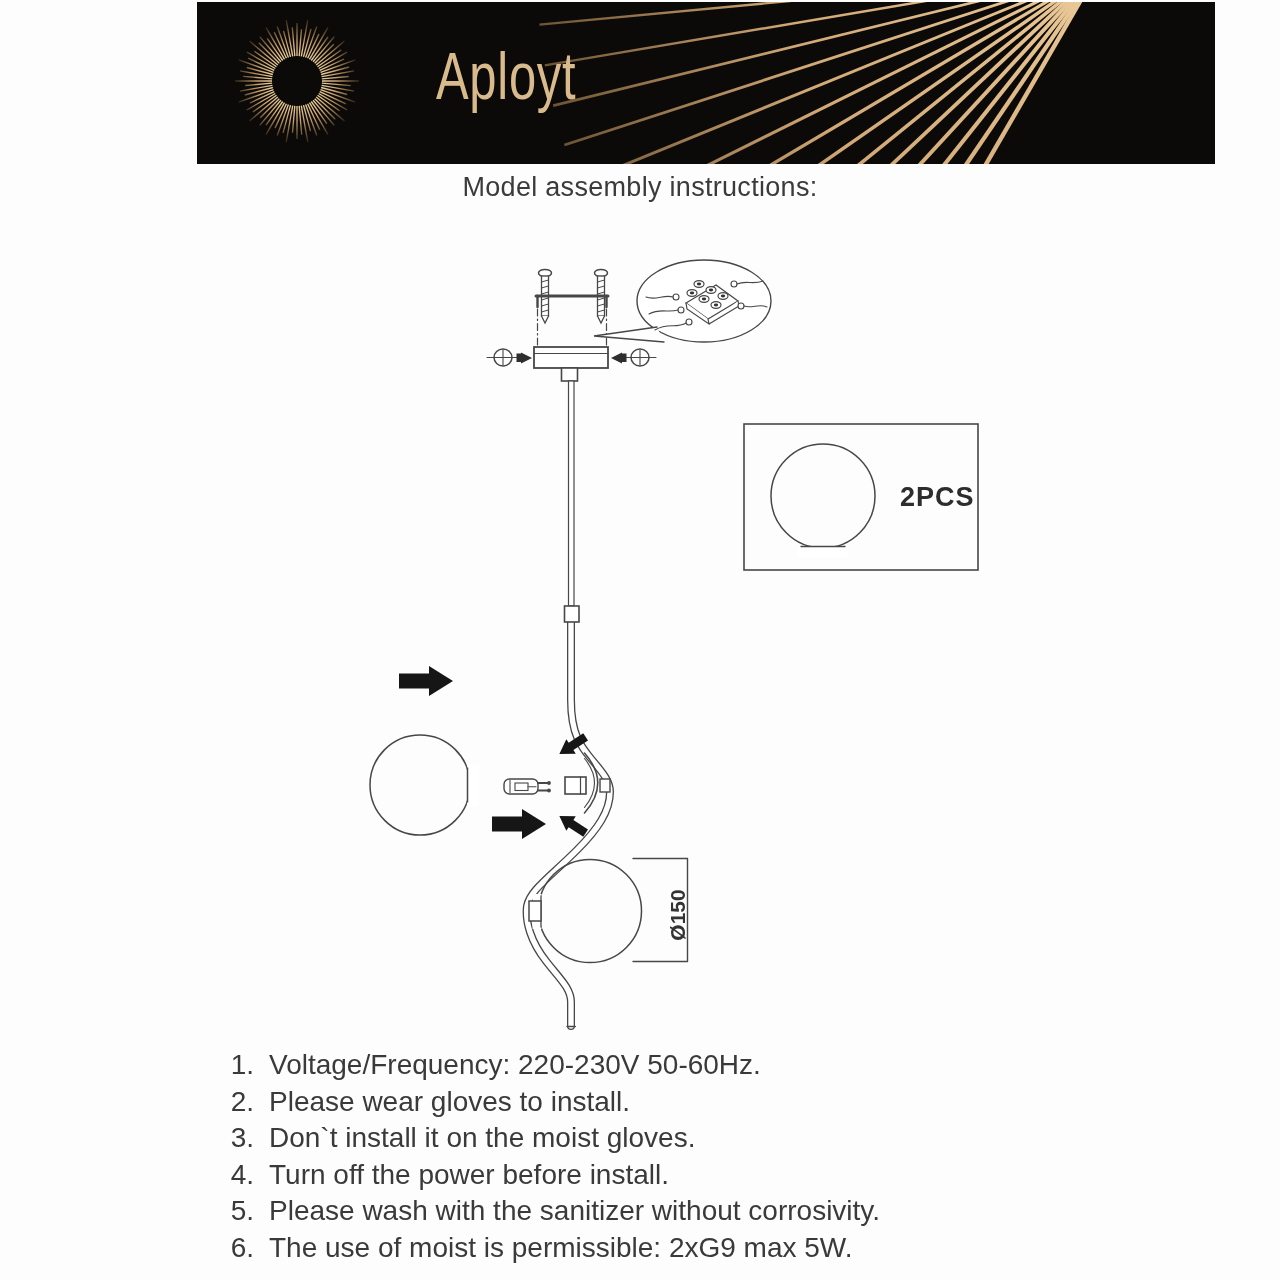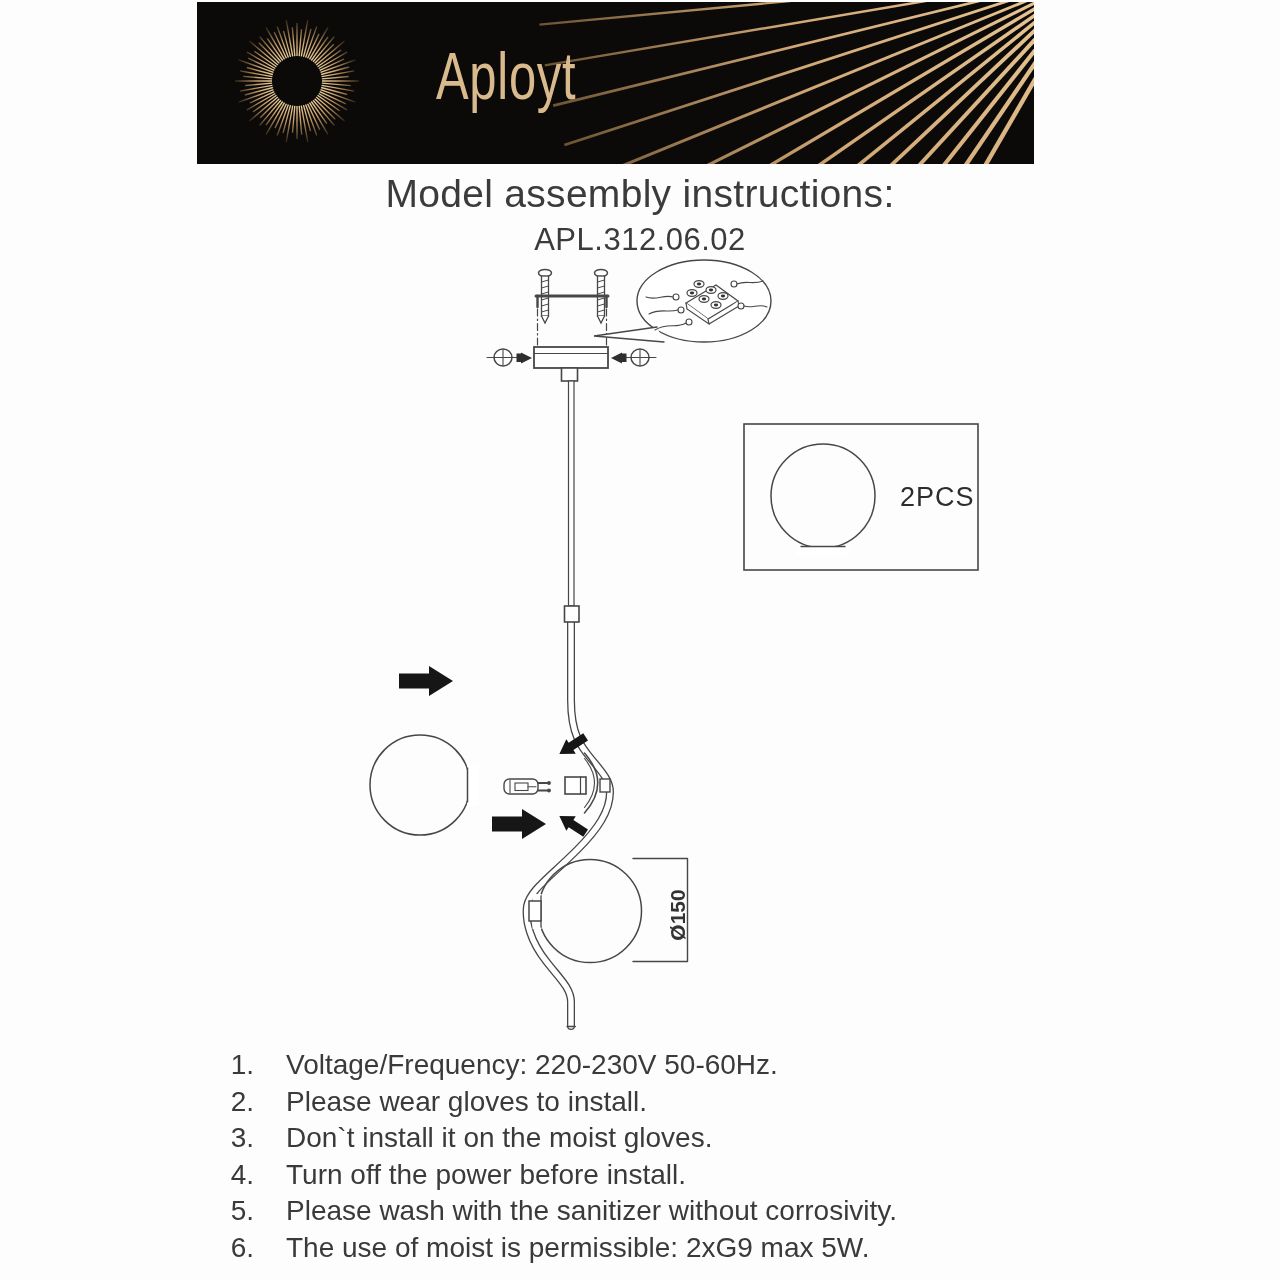--- a/index.html
+++ b/index.html
@@ -1,41 +1,41 @@
 <!DOCTYPE html>
 <html style="--banner-bg: #0b0a08; --gold: #d9ba8d;"><head>
 <meta charset="utf-8">
 <style>
   html,body{margin:0;padding:0;background:#ffffff;}
   .page{position:relative;width:1280px;height:1280px;background:#fdfdfd;overflow:hidden;
         font-family:"Liberation Sans",sans-serif;color:#3d3d3d;}
 
   
-  .banner{position:absolute;left:197px;top:2px;width:837px;height:162px;background:var(--banner-bg,#0b0a08);overflow:hidden;}
+  .banner{position:absolute;left:197px;top:2px;width:1018px;height:162px;background:var(--banner-bg,#0b0a08);overflow:hidden;}
   .banner::after{content:"";position:absolute;left:0;bottom:-4px;width:100%;height:4px;background:#c2c2c2;}
   .banner-art{position:absolute;left:0;top:0;}
   .brand{position:absolute;left:239px;top:40px;font-size:67px;line-height:1;font-weight:400;
          color:var(--gold,#d9ba8d);transform:scaleX(0.73);transform-origin:0 50%;letter-spacing:1px;}
 
   
   .title-block{position:absolute;left:0;top:172px;width:1280px;text-align:center;}
-  .title-line1{font-size:39px;letter-spacing:.3px;color:#3b3b3b;}
+  .title-line1{font-size:27px;letter-spacing:.3px;color:#3b3b3b;}
   .title-line2{font-size:31px;letter-spacing:.5px;color:#3b3b3b;margin-top:6px;}
 
   
   .diagram{position:absolute;left:0;top:0;width:1280px;height:1280px;}
-  .pcs-label{position:absolute;left:900px;top:482px;font-size:27px;font-weight:normal;color:#2d2d2d;letter-spacing:1px;}
+  .pcs-label{position:absolute;left:900px;top:482px;font-size:27px;font-weight:bold;color:#2d2d2d;letter-spacing:1px;}
   .dim-label{position:absolute;left:636px;top:903px;width:84px;text-align:center;font-size:21px;font-weight:600;
              color:#333;transform:rotate(-90deg);}
 
   
   .instructions{position:absolute;left:226px;top:1047px;}
   .instr-row{display:flex;font-size:28px;line-height:36.5px;color:#3a3a3a;}
   .instr-num{width:28px;text-align:right;flex:0 0 28px;}
-  .instr-text{margin-left:32px;white-space:nowrap;}
+  .instr-text{margin-left:15px;white-space:nowrap;}
 </style>
 </head>
 <body>
 
 <div class="page">
 
   <header class="banner">
     <svg class="banner-art" width="885" height="162" viewBox="0 0 885 162">
       <defs>
         <radialGradient id="sbg" gradientUnits="userSpaceOnUse" cx="100" cy="79" r="64">
@@ -140,21 +140,20 @@
           <line x1="900" y1="-30" x2="356.2" y2="103.6" stroke-width="2.64"></line>
           <line x1="900" y1="-30" x2="347.8" y2="63.4" stroke-width="2.48"></line>
           <line x1="900" y1="-30" x2="342.5" y2="22.7" stroke-width="2.32"></line>
         </g>
     </svg>
     <div class="brand">Aployt</div>
   </header>
 
   <div class="title-block">
     <div class="title-line1">Model assembly instructions:</div>
-    <div class="title-line2">APL.312.06.02</div>
   </div>
 
   <svg class="diagram" viewBox="0 0 1280 1280" fill="none" stroke="#474747" stroke-width="1.5" stroke-linecap="round">
     <defs>
       <g id="screwV">
         <ellipse cx="0" cy="-3" rx="6.5" ry="3.6" fill="#fff"></ellipse>
         <rect x="-3.5" y="0" width="7" height="40" fill="#fff" stroke-width="1.3"></rect>
         <path d="M-3.5,6 L3.5,4 M-3.5,12 L3.5,10 M-3.5,18 L3.5,16 M-3.5,24 L3.5,22 M-3.5,30 L3.5,28 M-3.5,36 L3.5,34" stroke-width="1"></path>
         <path d="M-3.5,40 L0,47 L3.5,40" fill="#fff" stroke-width="1.3"></path>
       </g>

